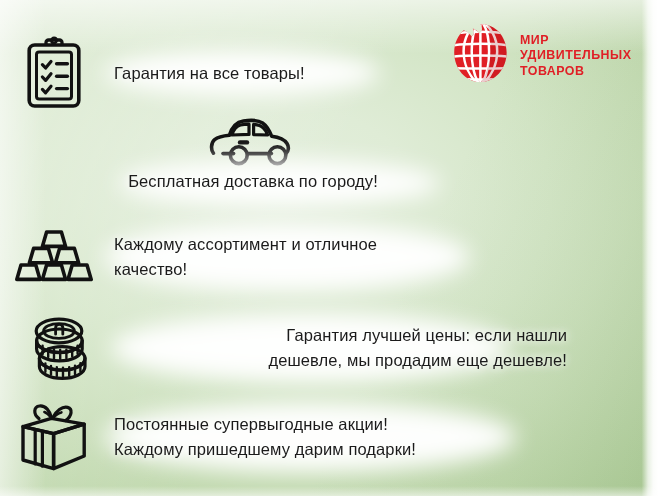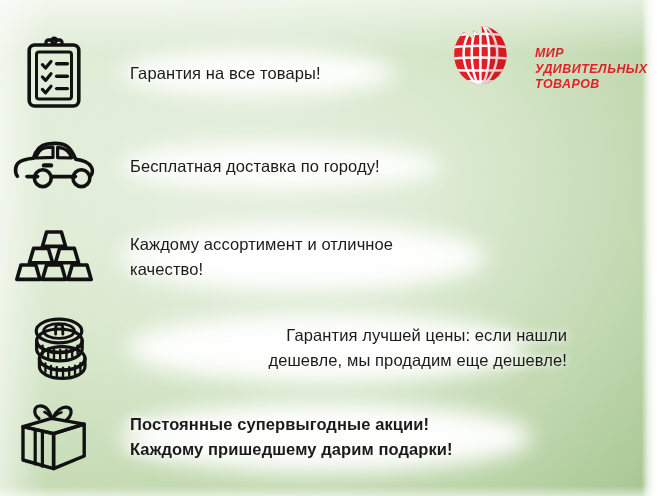--- a/index.html
+++ b/index.html
@@ -77,21 +77,20 @@
     align-items:center;
     justify-content:center;
     flex:0 0 auto;
   }
   .icon-cell svg { display:block; }
 
   .text-cell {
     position:relative;
     flex:1 1 auto;
     padding-left:6px;
-    margin-left:16px;
   }
   
   .halo {
     position:absolute;
     left:-4px; top:50%;
     transform:translateY(-50%);
     border-radius:50% / 50%;
     background:rgba(255,255,255,0.97);
     filter:blur(11px);
     z-index:0;
@@ -102,37 +101,37 @@
     color:#1b1b1b;
     font-size:16.5px;
     line-height:25px;
     letter-spacing:0.1px;
     white-space:pre-line;
     text-shadow:0 0 7px rgba(255,255,255,0.95), 0 0 14px rgba(255,255,255,0.8);
   }
 
   
   #row-0 { left:0;  top:32px;  width:470px; height:82px; }
-  #row-1 { left:0;  top:126px; width:500px; height:80px; }
+  #row-1 { left:0;  top:117px; width:500px; height:80px;flex-direction:column; }
   #row-2 { left:0;  top:214px; width:540px; height:86px; }
   #row-3 { left:7px;  top:302px; width:560px; height:92px;text-align:right; }
-  #row-4 { left:0;  top:392px; width:570px; height:90px;font-weight:bold; }
+  #row-4 { left:0;  top:392px; width:570px; height:90px; }
 
   #row-0 .halo { width:276px; height:46px; }
   #row-1 .halo { width:322px; height:46px; }
   #row-2 .halo { width:366px; height:68px; }
   #row-3 .halo { width:400px; height:70px; }
   #row-4 .halo { width:412px; height:70px; }
 
   
   #brand {
     position:absolute;
     left:452px; top:20px;
     width:200px; height:72px;
-    display:flex; align-items:flex-end; gap:25px;font-style:italic;
+    display:flex; align-items:center; gap:10px;
   }
   #brand .globe { flex:0 0 auto; }
   #brand .brand-text {
     color:#e01f26;
     font-weight:bold;
     font-size:12.4px;
     line-height:15.2px;
     letter-spacing:0.5px;
     white-space:pre-line;
     text-transform:uppercase;

